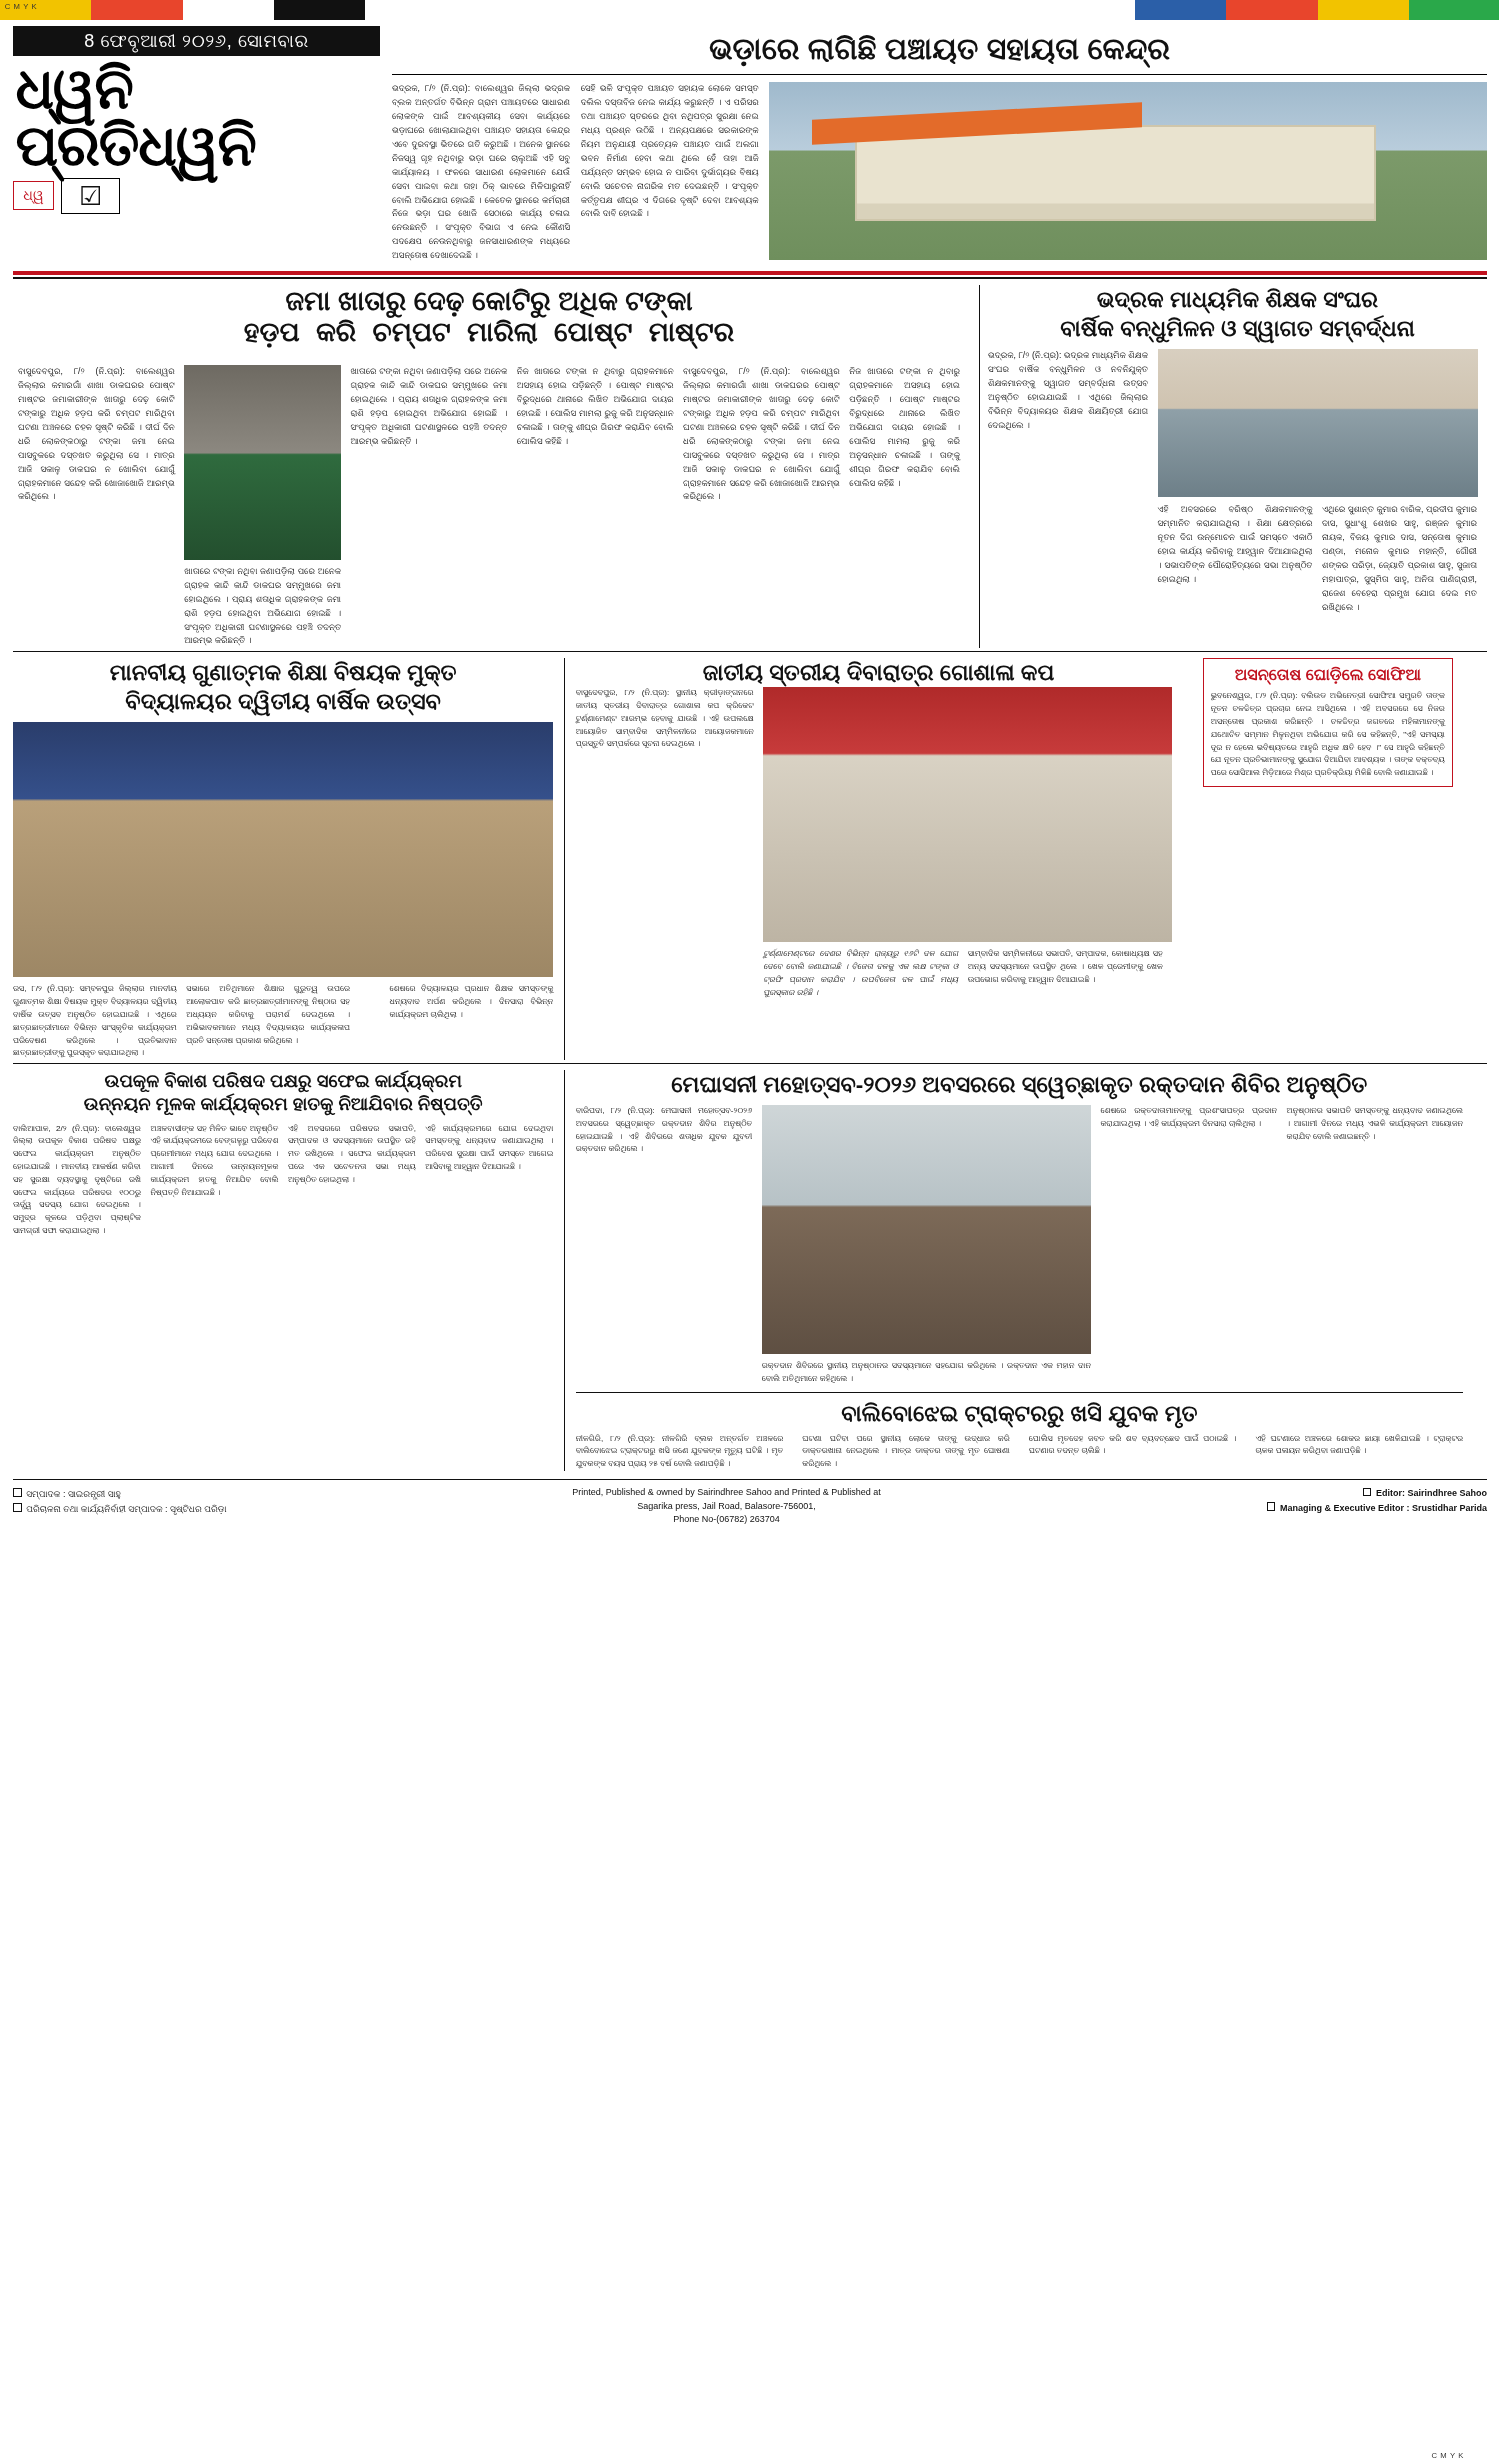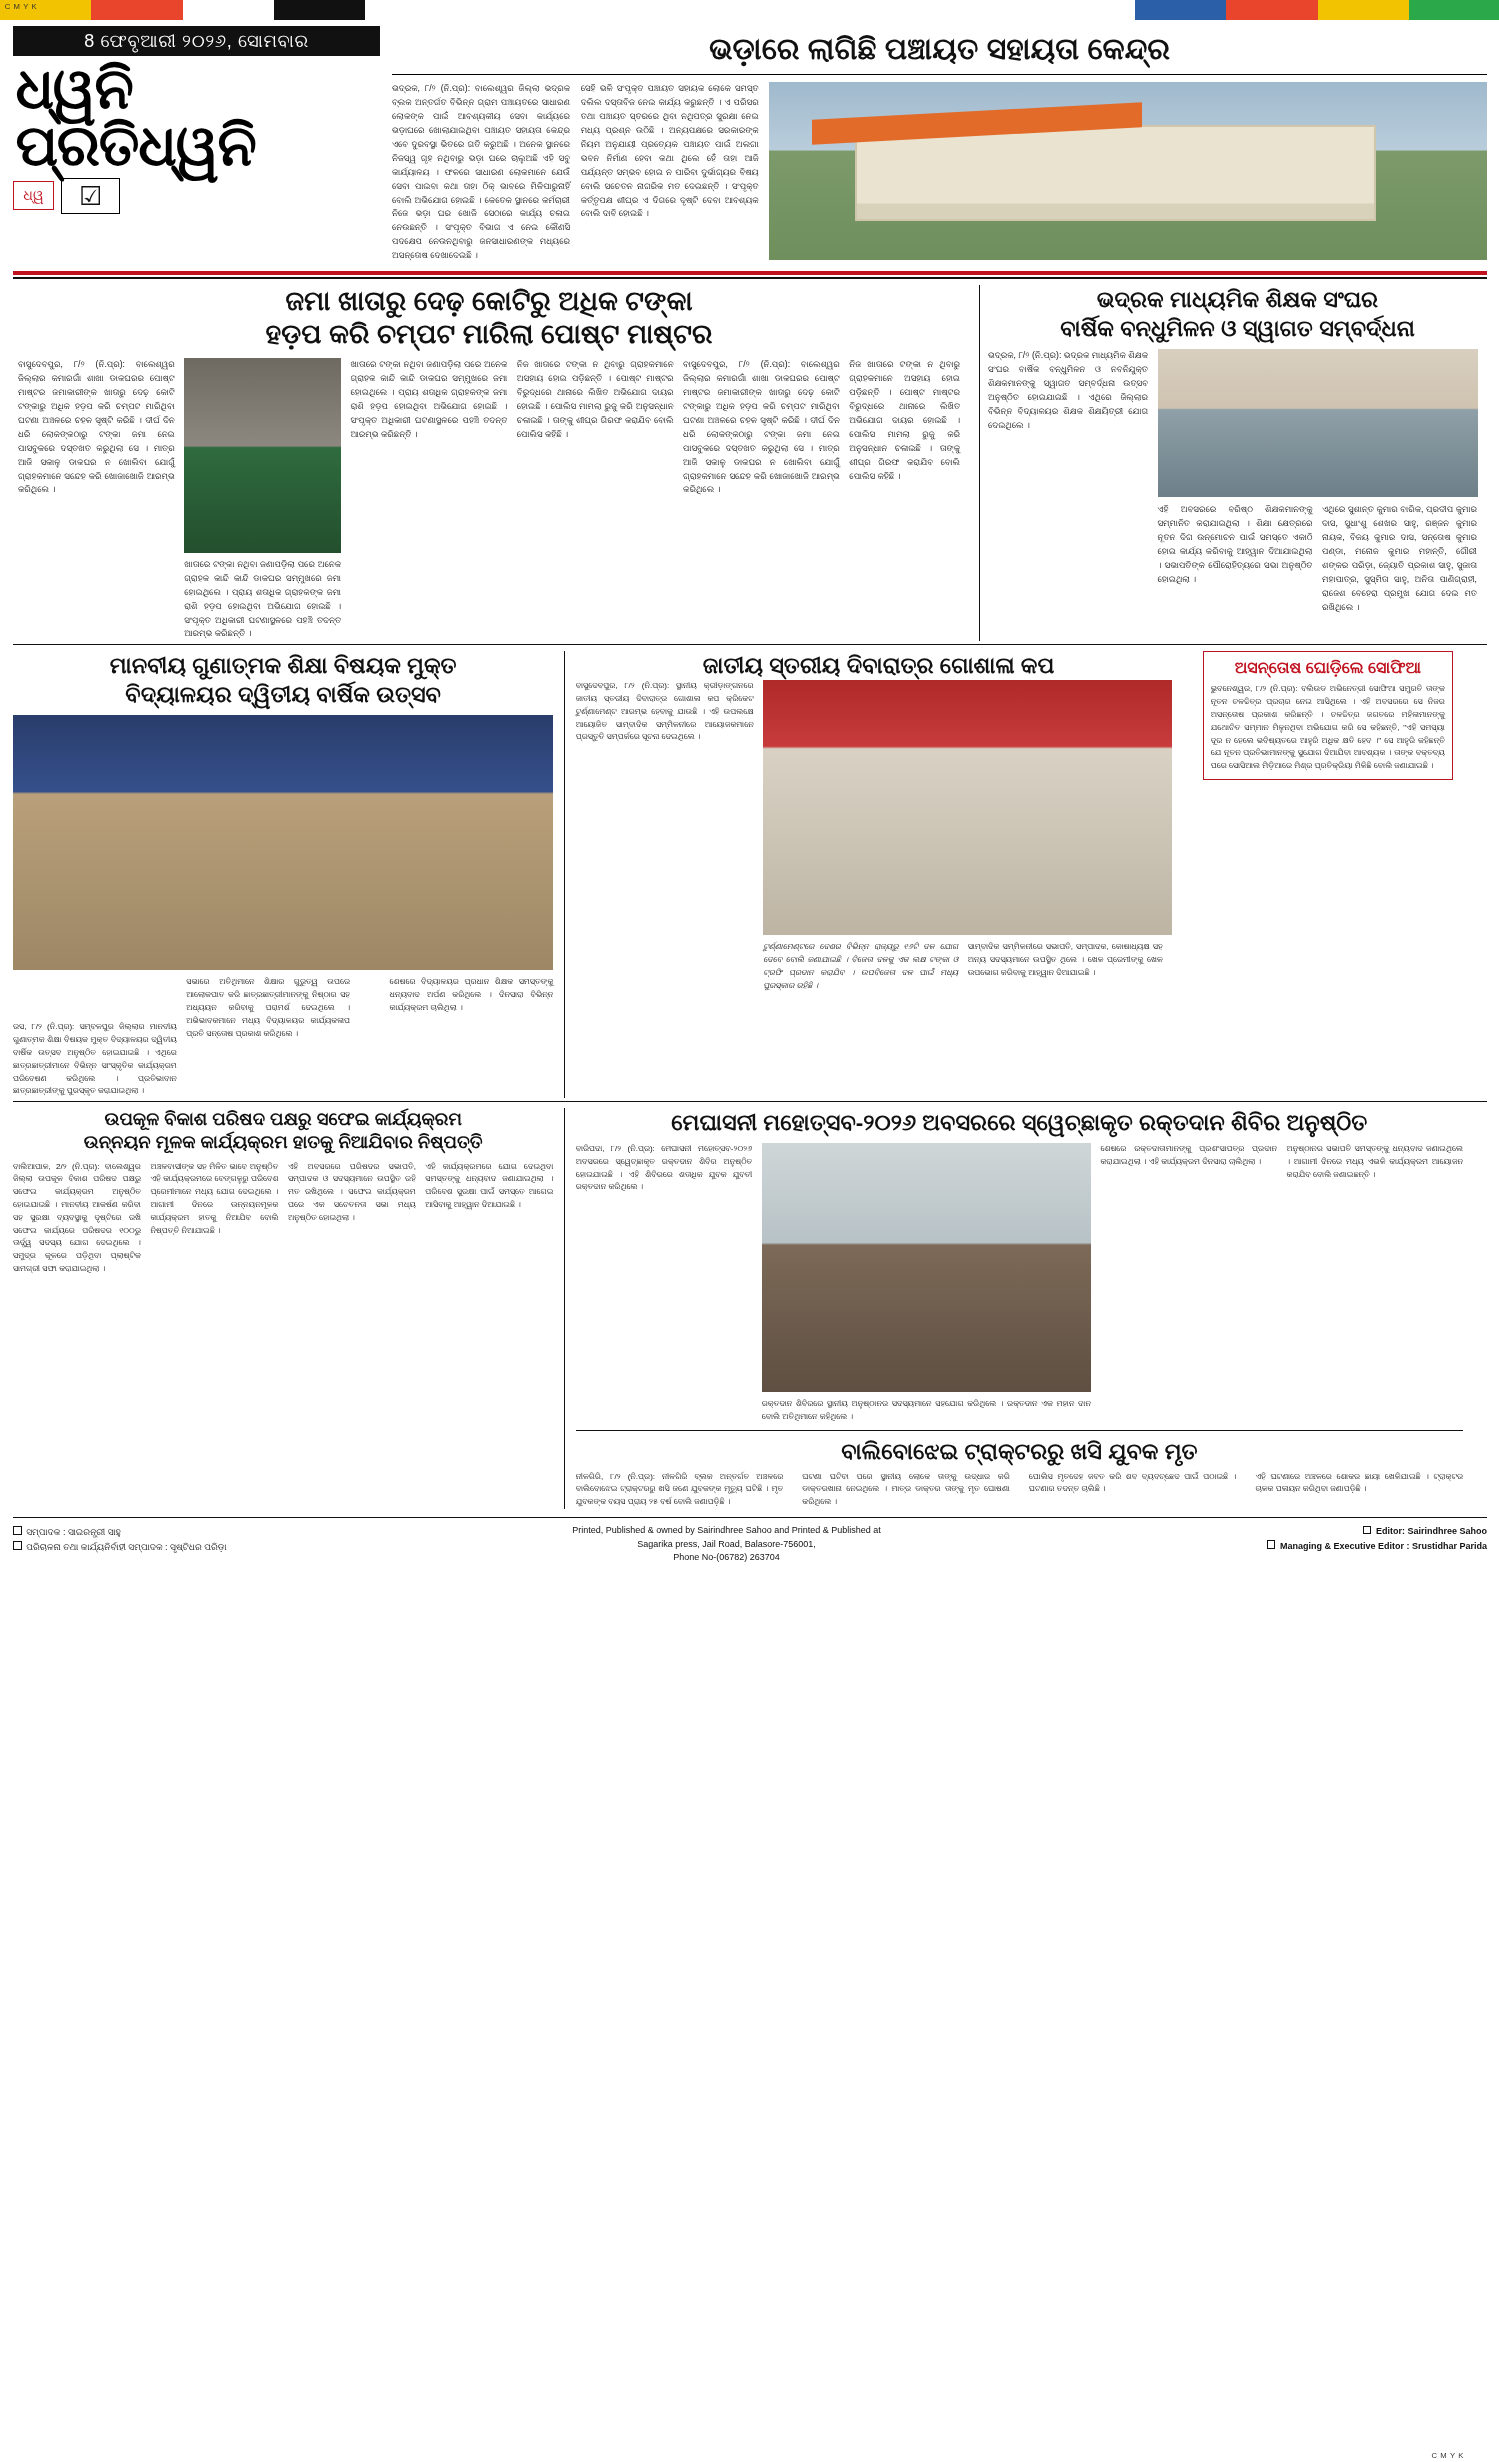--- a/index.html
+++ b/index.html
@@ -152,21 +152,21 @@
       </div>
     </div>
   </div>
 
   <div class="rule-red"></div>
   <div class="rule-thin"></div>
 
   <div class="wrap cols" style="gap:7px;justify-content:flex-end;">
     <div class="col" style="width:954px; padding-right:12px;">
       <div class="hdr1">ଜମା ଖାତାରୁ ଦେଢ଼ କୋଟିରୁ ଅଧିକ ଟଙ୍କା</div>
-      <div class="hdr1" style="margin-bottom:6px;">ହଡ଼ପ କରି ଚମ୍ପଟ ମାରିଲା ପୋଷ୍ଟ ମାଷ୍ଟର</div>
+      <div class="hdr1" style="margin-bottom:13px;font-family:Liberation Mono, monospace;">ହଡ଼ପ କରି ଚମ୍ପଟ ମାରିଲା ପୋଷ୍ଟ ମାଷ୍ଟର</div>
       <div class="cols" style="gap:9.5px;">
         <div class="col body-txt" style="width:160px;">ବାସୁଦେବପୁର, ୮/୨ (ନି.ପ୍ର): ବାଲେଶ୍ୱର ଜିଲ୍ଲାର କମାରଗାଁ ଶାଖା ଡାକଘରର ପୋଷ୍ଟ ମାଷ୍ଟର ଜମାକାରୀଙ୍କ ଖାତାରୁ ଦେଢ଼ କୋଟି ଟଙ୍କାରୁ ଅଧିକ ହଡ଼ପ କରି ଚମ୍ପଟ ମାରିଥିବା ଘଟଣା ଅଞ୍ଚଳରେ ଚହଳ ସୃଷ୍ଟି କରିଛି । ଦୀର୍ଘ ଦିନ ଧରି ଲୋକଙ୍କଠାରୁ ଟଙ୍କା ଜମା ନେଇ ପାସବୁକରେ ଦସ୍ତଖତ କରୁଥିଲା ସେ । ମାତ୍ର ଆଜି ସକାଳୁ ଡାକଘର ନ ଖୋଲିବା ଯୋଗୁଁ ଗ୍ରାହକମାନେ ସନ୍ଦେହ କରି ଖୋଜାଖୋଜି ଆରମ୍ଭ କରିଥିଲେ ।</div>
         <div class="col" style="width:160px;">
           <div class="ph portrait"></div>
           <div class="body-txt" style="padding-top:4.7px;">ଖାତାରେ ଟଙ୍କା ନଥିବା ଜଣାପଡ଼ିଲା ପରେ ଅନେକ ଗ୍ରାହକ କାନ୍ଦି କାନ୍ଦି ଡାକଘର ସମ୍ମୁଖରେ ଜମା ହୋଇଥିଲେ । ପ୍ରାୟ ଶତାଧିକ ଗ୍ରାହକଙ୍କ ଜମା ରାଶି ହଡ଼ପ ହୋଇଥିବା ଅଭିଯୋଗ ହୋଇଛି । ସଂପୃକ୍ତ ଅଧିକାରୀ ଘଟଣାସ୍ଥଳରେ ପହଞ୍ଚି ତଦନ୍ତ ଆରମ୍ଭ କରିଛନ୍ତି ।</div>
         </div>
         <div class="col body-txt" style="width:160px;">ଖାତାରେ ଟଙ୍କା ନଥିବା ଜଣାପଡ଼ିଲା ପରେ ଅନେକ ଗ୍ରାହକ କାନ୍ଦି କାନ୍ଦି ଡାକଘର ସମ୍ମୁଖରେ ଜମା ହୋଇଥିଲେ । ପ୍ରାୟ ଶତାଧିକ ଗ୍ରାହକଙ୍କ ଜମା ରାଶି ହଡ଼ପ ହୋଇଥିବା ଅଭିଯୋଗ ହୋଇଛି । ସଂପୃକ୍ତ ଅଧିକାରୀ ଘଟଣାସ୍ଥଳରେ ପହଞ୍ଚି ତଦନ୍ତ ଆରମ୍ଭ କରିଛନ୍ତି ।</div>
         <div class="col body-txt" style="width:160px;">ନିଜ ଖାତାରେ ଟଙ୍କା ନ ଥିବାରୁ ଗ୍ରାହକମାନେ ଅସହାୟ ହୋଇ ପଡ଼ିଛନ୍ତି । ପୋଷ୍ଟ ମାଷ୍ଟର ବିରୁଦ୍ଧରେ ଥାନାରେ ଲିଖିତ ଅଭିଯୋଗ ଦାୟର ହୋଇଛି । ପୋଲିସ ମାମଲା ରୁଜୁ କରି ଅନୁସନ୍ଧାନ ଚଳାଇଛି । ତାଙ୍କୁ ଶୀଘ୍ର ଗିରଫ କରାଯିବ ବୋଲି ପୋଲିସ କହିଛି ।</div>
         <div class="col body-txt" style="width:160px;">ବାସୁଦେବପୁର, ୮/୨ (ନି.ପ୍ର): ବାଲେଶ୍ୱର ଜିଲ୍ଲାର କମାରଗାଁ ଶାଖା ଡାକଘରର ପୋଷ୍ଟ ମାଷ୍ଟର ଜମାକାରୀଙ୍କ ଖାତାରୁ ଦେଢ଼ କୋଟି ଟଙ୍କାରୁ ଅଧିକ ହଡ଼ପ କରି ଚମ୍ପଟ ମାରିଥିବା ଘଟଣା ଅଞ୍ଚଳରେ ଚହଳ ସୃଷ୍ଟି କରିଛି । ଦୀର୍ଘ ଦିନ ଧରି ଲୋକଙ୍କଠାରୁ ଟଙ୍କା ଜମା ନେଇ ପାସବୁକରେ ଦସ୍ତଖତ କରୁଥିଲା ସେ । ମାତ୍ର ଆଜି ସକାଳୁ ଡାକଘର ନ ଖୋଲିବା ଯୋଗୁଁ ଗ୍ରାହକମାନେ ସନ୍ଦେହ କରି ଖୋଜାଖୋଜି ଆରମ୍ଭ କରିଥିଲେ ।</div>
         <div class="col body-txt" style="width:113px;">ନିଜ ଖାତାରେ ଟଙ୍କା ନ ଥିବାରୁ ଗ୍ରାହକମାନେ ଅସହାୟ ହୋଇ ପଡ଼ିଛନ୍ତି । ପୋଷ୍ଟ ମାଷ୍ଟର ବିରୁଦ୍ଧରେ ଥାନାରେ ଲିଖିତ ଅଭିଯୋଗ ଦାୟର ହୋଇଛି । ପୋଲିସ ମାମଲା ରୁଜୁ କରି ଅନୁସନ୍ଧାନ ଚଳାଇଛି । ତାଙ୍କୁ ଶୀଘ୍ର ଗିରଫ କରାଯିବ ବୋଲି ପୋଲିସ କହିଛି ।</div>
@@ -192,21 +192,21 @@
   </div>
 
   <div class="rule-thin"></div>
 
   <div class="wrap cols">
     <div class="col" style="width:551px; padding-right:10.7px;">
       <div class="hdr2">ମାନବୀୟ ଗୁଣାତ୍ମକ ଶିକ୍ଷା ବିଷୟକ ମୁକ୍ତ</div>
       <div class="hdr2" style="margin-bottom:6px;">ବିଦ୍ୟାଳୟର ଦ୍ୱିତୀୟ ବାର୍ଷିକ ଉତ୍ସବ</div>
       <div class="ph stage" style="margin-bottom:6px;"></div>
       <div class="cols" style="gap:9.5px;">
-        <div class="col body-txt small" style="width:172px;margin-top:45px;">ରସ, ୮/୨ (ନି.ପ୍ର): ସମ୍ବଳପୁର ଜିଲ୍ଲାର ମାନବୀୟ ଗୁଣାତ୍ମକ ଶିକ୍ଷା ବିଷୟକ ମୁକ୍ତ ବିଦ୍ୟାଳୟର ଦ୍ୱିତୀୟ ବାର୍ଷିକ ଉତ୍ସବ ଅନୁଷ୍ଠିତ ହୋଇଯାଇଛି । ଏଥିରେ ଛାତ୍ରଛାତ୍ରୀମାନେ ବିଭିନ୍ନ ସାଂସ୍କୃତିକ କାର୍ଯ୍ୟକ୍ରମ ପରିବେଷଣ କରିଥିଲେ । ପ୍ରତିଭାବାନ ଛାତ୍ରଛାତ୍ରୀଙ୍କୁ ପୁରସ୍କୃତ କରାଯାଇଥିଲା ।</div>
+        <div class="col body-txt small" style="width:172px;">ରସ, ୮/୨ (ନି.ପ୍ର): ସମ୍ବଳପୁର ଜିଲ୍ଲାର ମାନବୀୟ ଗୁଣାତ୍ମକ ଶିକ୍ଷା ବିଷୟକ ମୁକ୍ତ ବିଦ୍ୟାଳୟର ଦ୍ୱିତୀୟ ବାର୍ଷିକ ଉତ୍ସବ ଅନୁଷ୍ଠିତ ହୋଇଯାଇଛି । ଏଥିରେ ଛାତ୍ରଛାତ୍ରୀମାନେ ବିଭିନ୍ନ ସାଂସ୍କୃତିକ କାର୍ଯ୍ୟକ୍ରମ ପରିବେଷଣ କରିଥିଲେ । ପ୍ରତିଭାବାନ ଛାତ୍ରଛାତ୍ରୀଙ୍କୁ ପୁରସ୍କୃତ କରାଯାଇଥିଲା ।</div>
         <div class="col body-txt small" style="width:172px;">ସଭାରେ ଅତିଥିମାନେ ଶିକ୍ଷାର ଗୁରୁତ୍ୱ ଉପରେ ଆଲୋକପାତ କରି ଛାତ୍ରଛାତ୍ରୀମାନଙ୍କୁ ନିଷ୍ଠାର ସହ ଅଧ୍ୟୟନ କରିବାକୁ ପରାମର୍ଶ ଦେଇଥିଲେ । ଅଭିଭାବକମାନେ ମଧ୍ୟ ବିଦ୍ୟାଳୟର କାର୍ଯ୍ୟକଳାପ ପ୍ରତି ସନ୍ତୋଷ ପ୍ରକାଶ କରିଥିଲେ ।</div>
         <div class="col body-txt small" style="width:172px;margin-left:30px;">ଶେଷରେ ବିଦ୍ୟାଳୟର ପ୍ରଧାନ ଶିକ୍ଷକ ସମସ୍ତଙ୍କୁ ଧନ୍ୟବାଦ ଅର୍ପଣ କରିଥିଲେ । ଦିନସାରା ବିଭିନ୍ନ କାର୍ଯ୍ୟକ୍ରମ ଚାଲିଥିଲା ।</div>
       </div>
     </div>
 
     <div class="col vsep" style="width:628px; padding:0 10.7px;">
       <div class="hdr2">ଜାତୀୟ ସ୍ତରୀୟ ଦିବାରାତ୍ର ଗୋଶାଳା କପ</div>
       <div class="cols" style="gap:9.5px;">
         <div class="col body-txt small" style="width:178px;">ବାସୁଦେବପୁର, ୮/୨ (ନି.ପ୍ର): ସ୍ଥାନୀୟ କ୍ରୀଡ଼ାଙ୍ଗନରେ ଜାତୀୟ ସ୍ତରୀୟ ଦିବାରାତ୍ର ଗୋଶାଳା କପ କ୍ରିକେଟ ଟୁର୍ଣ୍ଣାମେଣ୍ଟ ଆରମ୍ଭ ହେବାକୁ ଯାଉଛି । ଏହି ଉପଲକ୍ଷେ ଆୟୋଜିତ ସାମ୍ବାଦିକ ସମ୍ମିଳନୀରେ ଆୟୋଜକମାନେ ପ୍ରସ୍ତୁତି ସମ୍ପର୍କରେ ସୂଚନା ଦେଇଥିଲେ ।</div>
         <div class="col" style="width:409px;">

